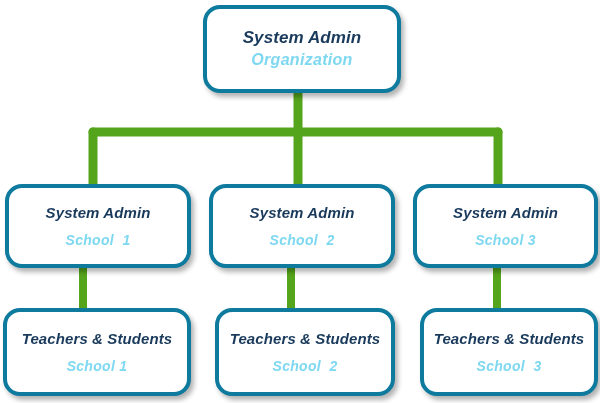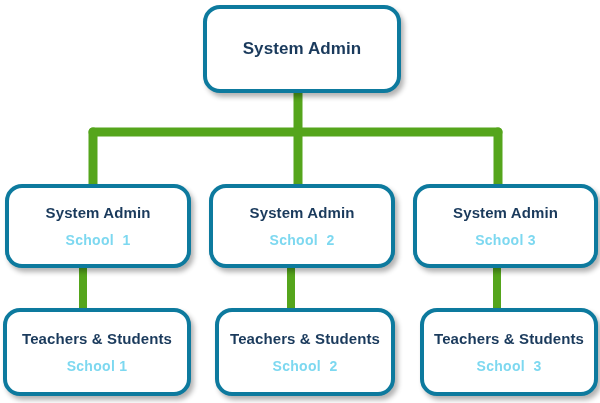--- a/index.html
+++ b/index.html
@@ -11,20 +11,21 @@
     height: 403px;
     background: #ffffff;
     font-family: "Liberation Sans", sans-serif;
     overflow: hidden;
   }
 
   #chart {
     position: relative;
     width: 544px;
     height: 403px;
+    font-style: italic;
   }
 
   
   #connectors {
     position: absolute;
     left: 0;
     top: 0;
     width: 600px;
     height: 403px;
     z-index: 1;
@@ -102,20 +103,21 @@
     <g stroke="#55a51c" stroke-width="8" stroke-linecap="round" fill="none">
 
       <line x1="83" y1="266" x2="83" y2="311"></line>
       <line x1="291" y1="266" x2="291" y2="311"></line>
       <line x1="497" y1="266" x2="497" y2="311"></line>
     </g>
   </svg>
 
   <div class="node root n-root">
     <div class="node-title">System Admin</div>
+    <div class="node-subtitle">Organization</div>
   </div>
 
   <div class="node n-admin1">
     <div class="node-title">System Admin</div>
     <div class="node-subtitle">School  1</div>
   </div>
 
   <div class="node n-admin2">
     <div class="node-title">System Admin</div>
     <div class="node-subtitle">School  2</div>

